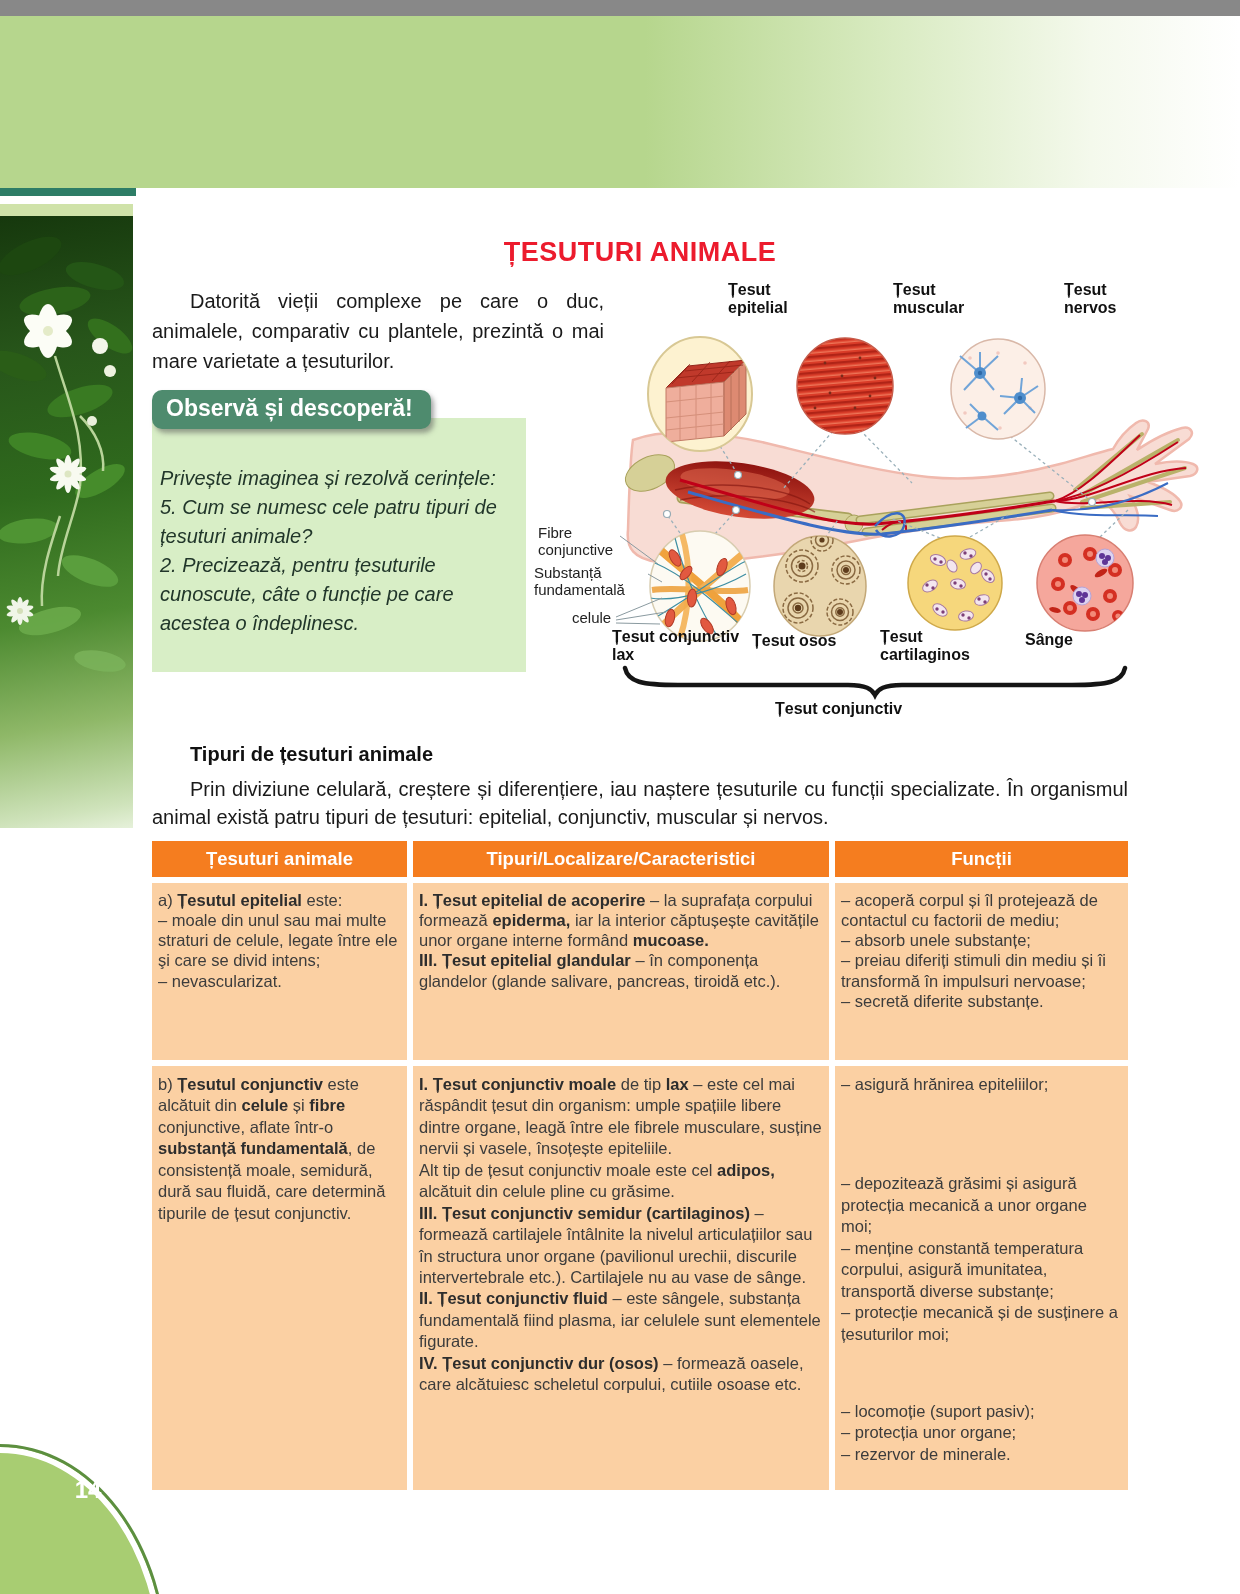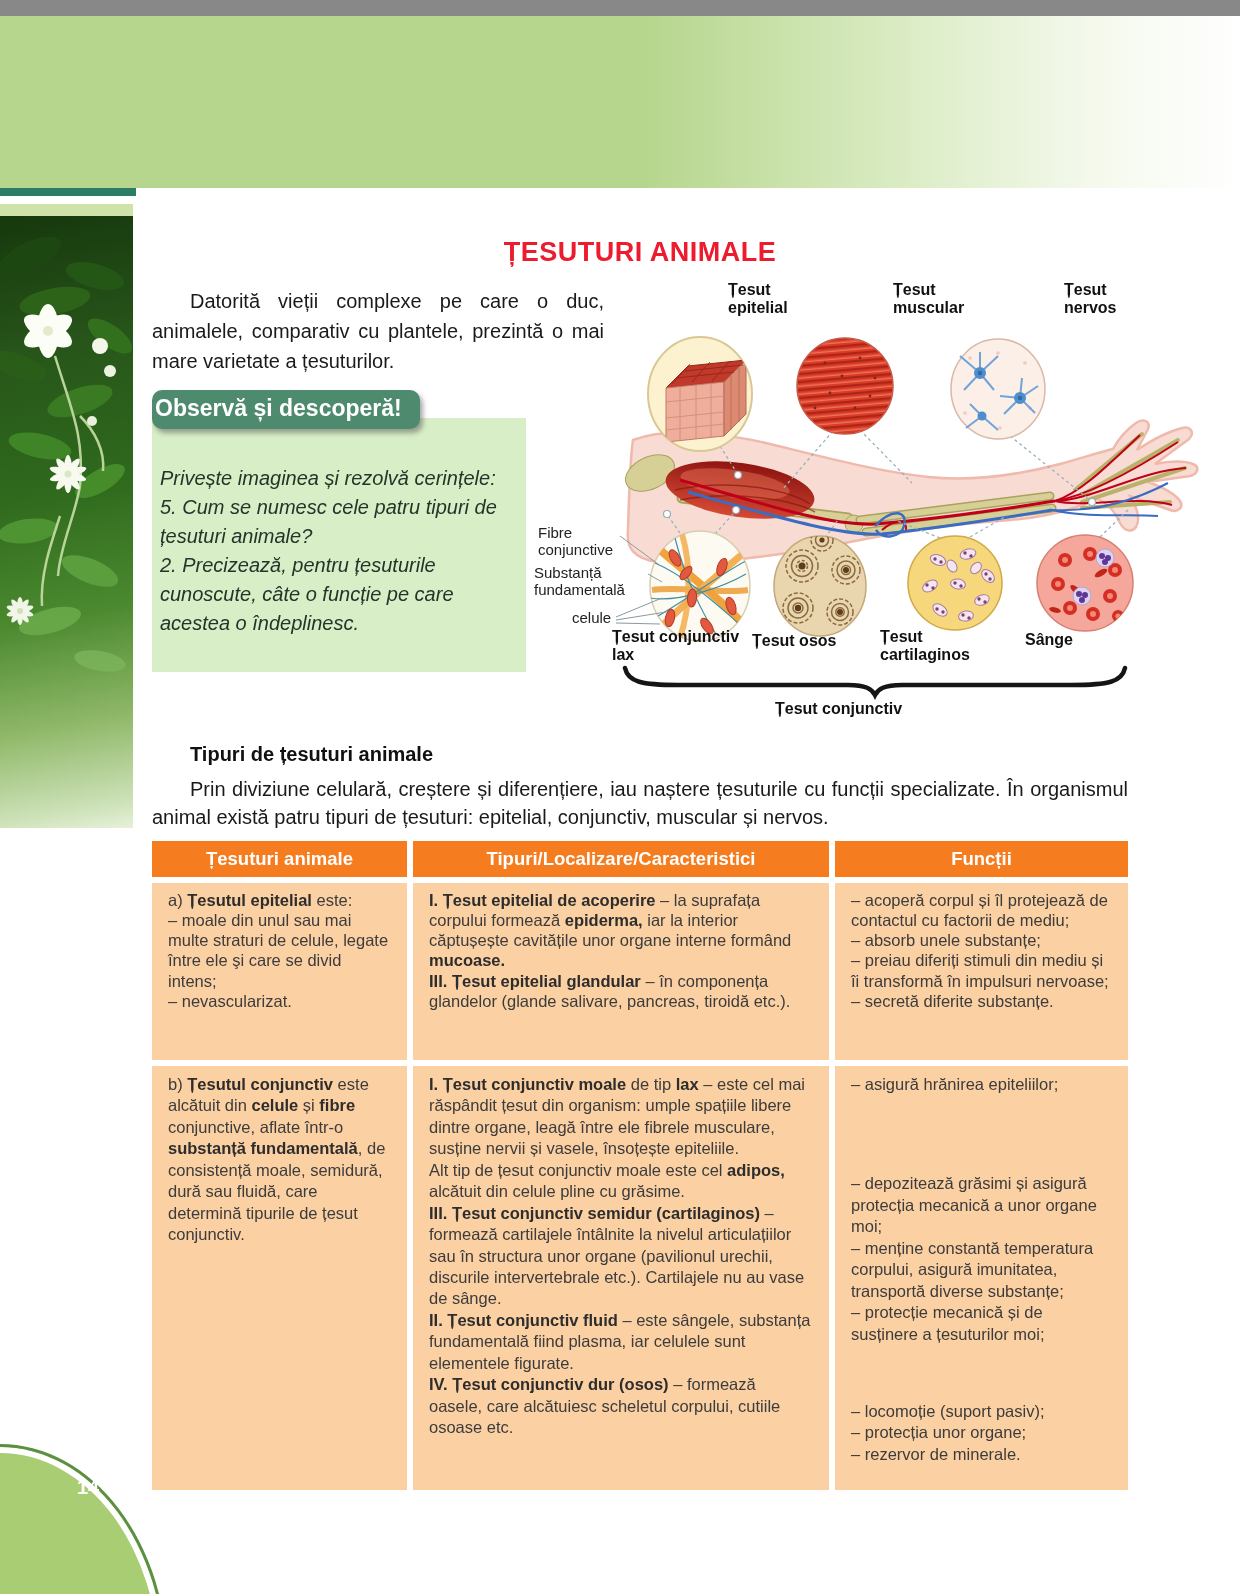--- a/index.html
+++ b/index.html
@@ -10,48 +10,48 @@
            background:linear-gradient(90deg,#b6d68d 0%,#b6d68d 52%,#d9ebc2 72%,#f4f9ec 88%,#fff 100%);}
   
   .side-stripe{position:absolute;left:0;top:172px;width:136px;height:8px;background:#2d7d66;}
   .side-strip2{position:absolute;left:0;top:188px;width:133px;height:12px;background:#cfe2a9;}
   .photo{position:absolute;left:0;top:200px;width:133px;height:612px;
          background:linear-gradient(170deg,#16380d 0%,#27551a 22%,#2f6a1d 45%,#4c8a30 65%,#8fb868 82%,#cfe3bb 96%,#e6f1da 100%);}
   
   .pagecircle{position:absolute;left:-168px;top:1428px;width:330px;height:436px;border-radius:50%;
               background:#a8cd72;border:3px solid #5c8f3f;box-shadow:inset 0 0 0 6px #ffffff;}
   .pagenum{position:absolute;left:64px;top:1460px;width:48px;text-align:center;
-           font-size:20px;font-weight:bold;color:#fff;}
+           font-size:24px;font-weight:bold;color:#fff;}
   
   .title{position:absolute;left:152px;top:203px;width:976px;text-align:center;
          font-size:27px;font-weight:bold;color:#ec1b2d;letter-spacing:.5px;}
   .intro{position:absolute;left:152px;top:250px;width:452px;font-size:20px;line-height:1.5;
          text-align:justify;text-indent:38px;color:#1a1a1a;}
   .badge{position:absolute;left:152px;top:374px;background:#4e8b6e;color:#fff;font-size:23px;
-         font-weight:bold;padding:5px 18px 7px 3px;border-radius:10px;
+         font-weight:bold;padding:5px 18px 7px 14px;border-radius:10px;
          box-shadow:3px 4px 5px rgba(80,80,80,.5);z-index:2;}
   .panel{position:absolute;left:152px;top:402px;width:374px;height:254px;background:#d8eec6;z-index:1;
          padding:46px 14px 12px 8px;box-sizing:border-box;}
   .panel .rp{font-style:italic;font-size:20px;line-height:1.45;color:#21362a;}
   .sect-h{position:absolute;left:190px;top:710px;font-size:20px;font-weight:bold;color:#111;}
   .sect-p{position:absolute;left:152px;top:739px;width:976px;font-size:20px;line-height:1.4;
           text-align:justify;text-indent:38px;color:#1a1a1a;}
   
   .diagram{position:absolute;left:530px;top:252px;width:710px;height:470px;}
   .dart{position:absolute;left:0;top:0;}
   .dlab{position:absolute;font-size:16px;font-weight:bold;line-height:1.12;color:#111;}
   .clab{position:absolute;font-size:15px;line-height:1.15;color:#222;}
   .tc{}
   
   .ttable{position:absolute;left:152px;top:825px;display:grid;
           grid-template-columns:255px 416px 293px;grid-template-rows:36px 177px 424px;gap:6px;}
   .th{background:#f57d1f;color:#fff;font-size:18.5px;font-weight:bold;
       display:flex;align-items:center;justify-content:center;}
   .td{background:#fbd0a3;color:#3c3c3c;font-size:16.5px;line-height:1.3;
-      padding:8px 16px;box-sizing:border-box;overflow:hidden;}
+      padding:8px 6px;box-sizing:border-box;overflow:hidden;}
   .td b{color:#2d2d2d;}
   .r1{line-height:1.22;padding-top:7px;}
   .fg2{margin-top:78px;}
   .fg3{margin-top:56px;}
   .rp{margin:0;}
 </style>
 </head>
 <body>
 
 <div class="page">

